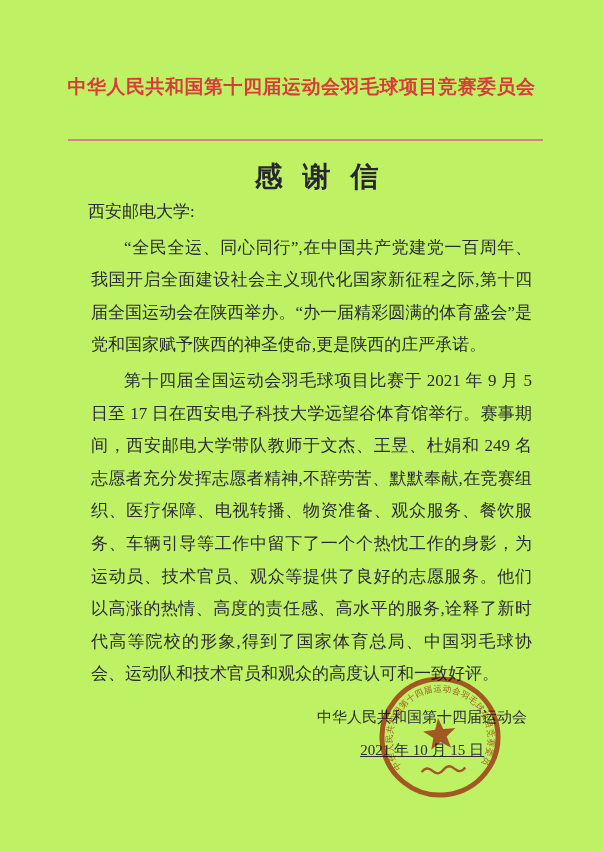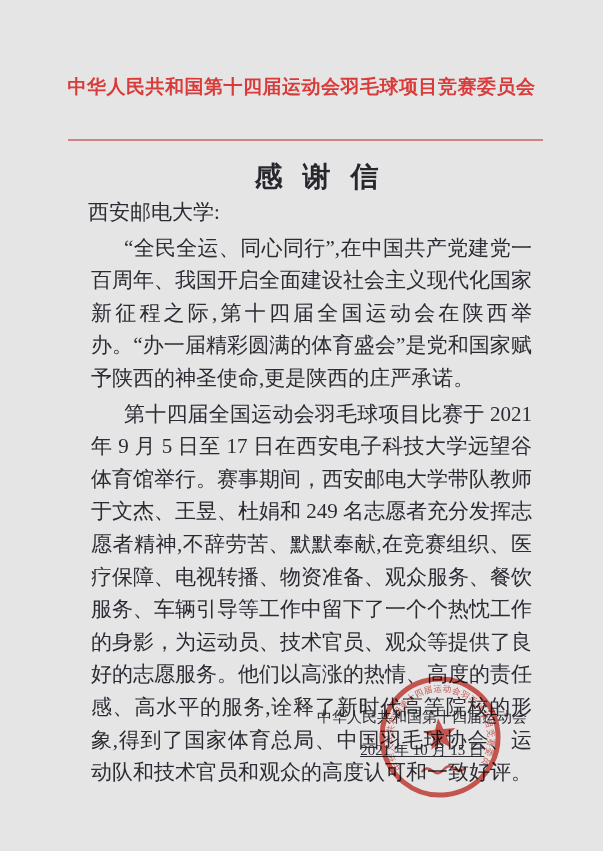--- a/index.html
+++ b/index.html
@@ -4,21 +4,21 @@
 <style>
   html, body { margin: 0; padding: 0; }
   body {
     width: 603px; height: 851px;
     background: #fefefe;
     position: relative;
     overflow: hidden;
     font-family: "Liberation Serif", "DejaVu Serif", serif;
     color: #2b2b33;
   }
-  .page { position: absolute; inset: 0; background: #e5e5e5; }
+  .page { position: absolute; inset: 0; background: #bef264; }
 
   .letter-header {
     position: absolute; top: 74px; left: 0; width: 603px;
     text-align: center;
     font-family: "Liberation Sans", "DejaVu Sans", sans-serif;
     font-weight: 700;
     font-size: 19px;
     letter-spacing: 0.5px;
     color: #d93b3b;
     white-space: nowrap;
@@ -35,21 +35,21 @@
     text-align: center;
     font-size: 28px;
     font-weight: 600;
     color: #27272e;
     word-spacing: 9px;
     letter-spacing: 2px;
   }
 
   .content {
     position: absolute; top: 196px; left: 88px; width: 447px;
-    font-size: 21px;
+    font-size: 17px;
     line-height: 32.6px;
     text-align: justify;
     text-justify: inter-character;
   }
   .salutation { line-height: 32.6px; }
   .para { margin: 3px; text-indent: 33px; }
 
   .signature {
     position: absolute; top: 710px; left: 308px; width: 228px;
     text-align: center;

